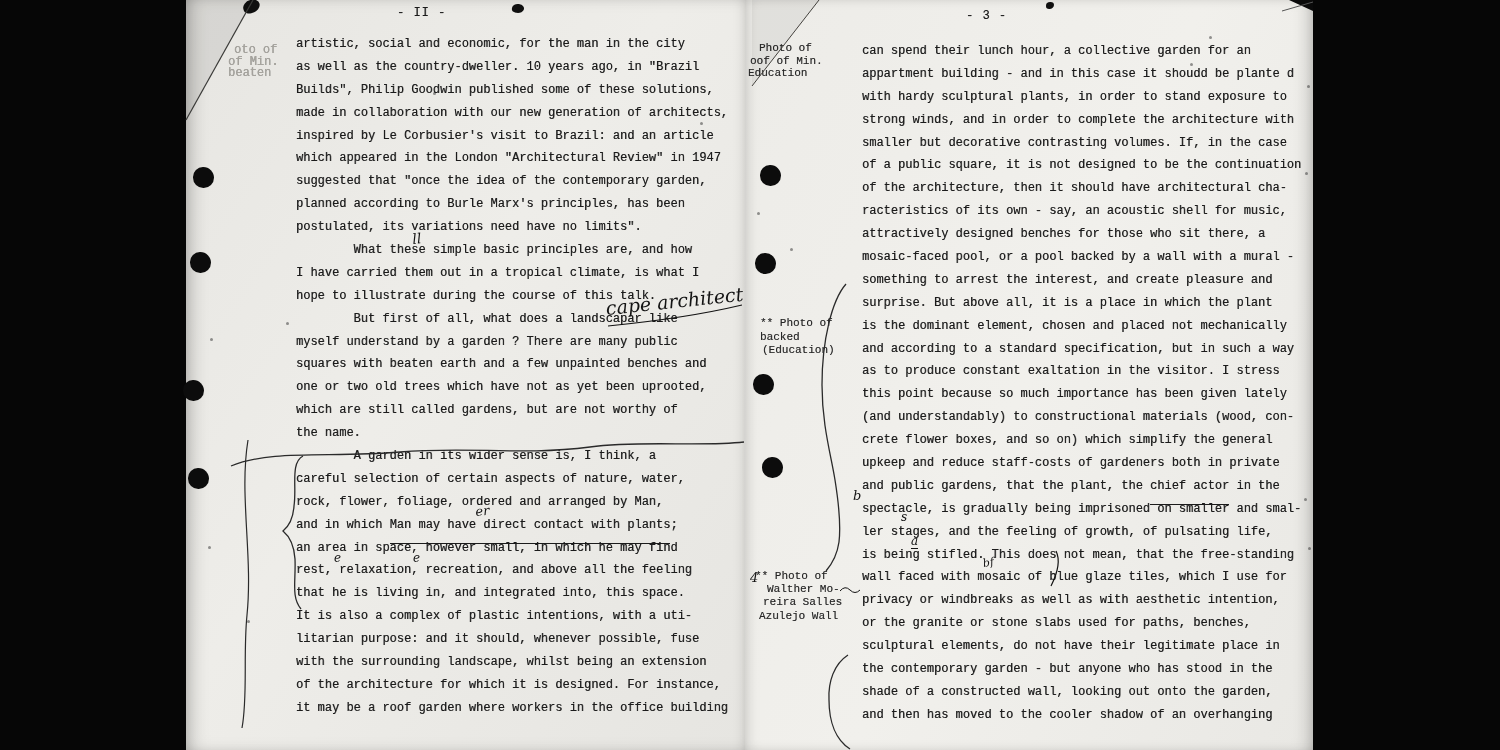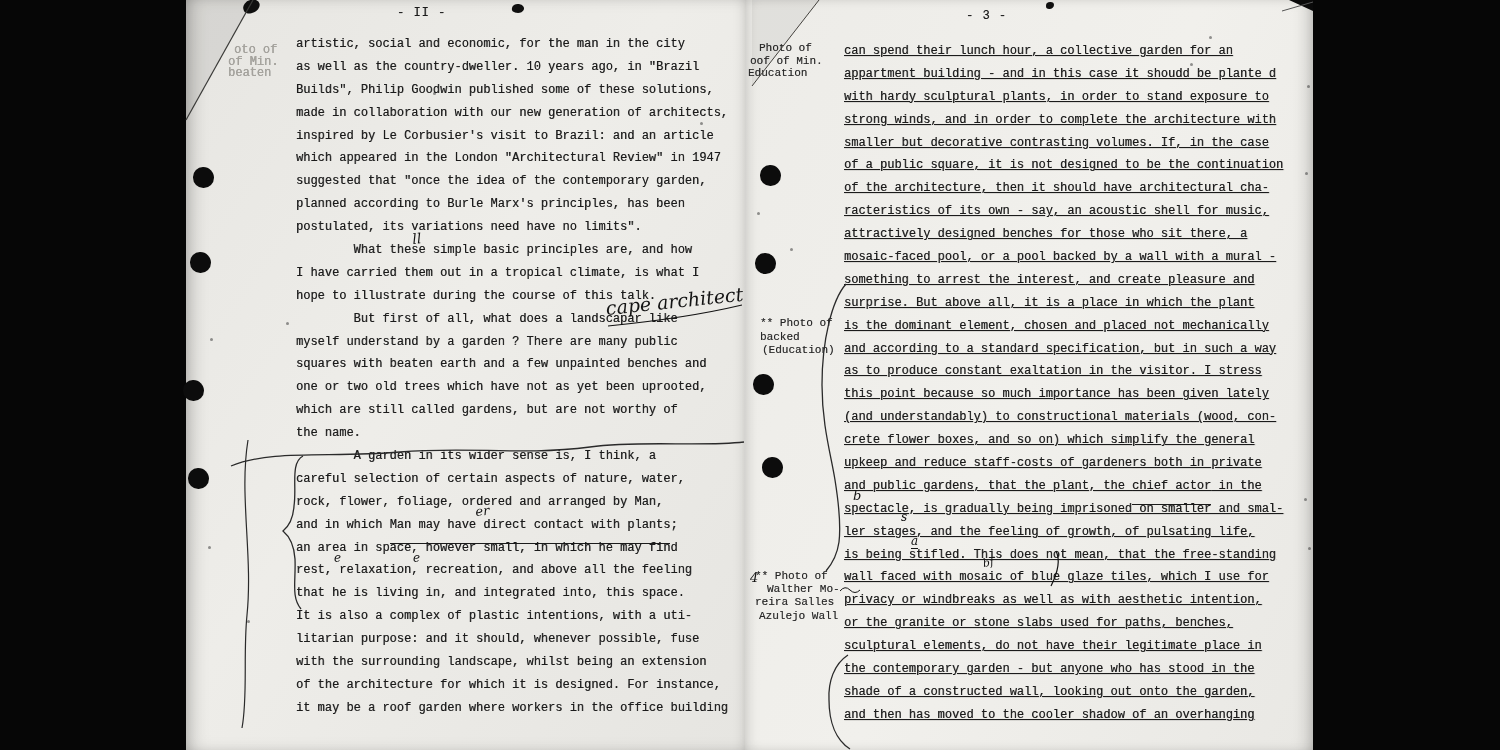--- a/index.html
+++ b/index.html
@@ -12,21 +12,21 @@
   #page-right{left:745px;width:568px;
      background:linear-gradient(115deg,#edece8 0%,#f1f0ec 50%,#e9e8e4 100%);
      box-shadow:inset 8px 0 16px -10px rgba(0,0,0,.28), inset -10px 0 20px -12px rgba(0,0,0,.42);}
   .hdr{position:absolute;font-size:12px;letter-spacing:1px;color:#1b1b1b;
        text-shadow:.4px .2px .35px rgba(20,20,20,.55);}
   #header-p1{left:397px;top:6px;}
   #header-p2{left:966px;top:9px;}
   .col{position:absolute;white-space:pre;font-size:12px;line-height:22.9px;color:#1b1b1b;
        text-shadow:.4px .2px .35px rgba(20,20,20,.55);}
   #col-p1{left:296px;top:33px;}
-  #col-p2{left:844px;top:40px;text-decoration:underline;}
+  #col-p2{left:862px;top:40px;}
   .ln{height:22.9px;}
   .us{border-bottom:1.2px solid #1b1b1b;padding-bottom:11px;}
   .mnote{position:absolute;font-size:11px;color:#262626;
          text-shadow:.3px .2px .3px rgba(20,20,20,.4);}
   .mline{white-space:pre;}
   .hw{position:absolute;font-family:"DejaVu Serif",serif;font-style:italic;color:#131313;
       transform-origin:left bottom;white-space:pre;}
   .hw.u{border-bottom:1px solid #131313;}
   .hole{position:absolute;width:21px;height:21px;background:#0c0c0c;border-radius:48% 52% 50% 50%;}
   .blob{position:absolute;background:#101010;border-radius:55% 45% 60% 40%;}
@@ -68,21 +68,21 @@
         <div class="mline" style="margin-left: -2px;">Education</div>
       </div>
       <div class="mnote" style="left: 760px; top: 317px; font-size: 11px; line-height: 13.5px; color: rgb(38, 38, 38);">
         <div class="mline" style="margin-left: 0px;">** Photo of</div>
         <div class="mline" style="margin-left: 0px;">backed</div>
         <div class="mline" style="margin-left: 2px;">(Education)</div>
       </div>
       <div class="mnote" style="left: 751px; top: 570px; font-size: 11px; line-height: 13.2px; color: rgb(38, 38, 38);">
         <div class="mline" style="margin-left: 4px;">** Photo of</div>
         <div class="mline" style="margin-left: 16px;">Walther Mo-</div>
-        <div class="mline" style="margin-left: 4px;">reira Salles</div>
+        <div class="mline" style="margin-left: 12px;">reira Salles</div>
         <div class="mline" style="margin-left: 8px;">Azulejo Wall</div>
       </div>
       <div class="hw" style="left: 853px; top: 488px; font-size: 13px;">b</div>
       <div class="hw" style="left: 901px; top: 510px; font-size: 12px;">s</div>
       <div class="hw u" style="left: 911px; top: 534px; font-size: 12px;">a</div>
       <div class="hw" style="left: 984px; top: 557px; font-size: 11px; transform: rotate(-10deg);">bf</div>
       <div class="hw" style="left: 750px; top: 570px; font-size: 13px;">4</div>
       <div class="hole" style="left: 760px; top: 165px;"></div>
       <div class="hole" style="left: 755px; top: 253px;"></div>
       <div class="hole" style="left: 753px; top: 374px;"></div>

